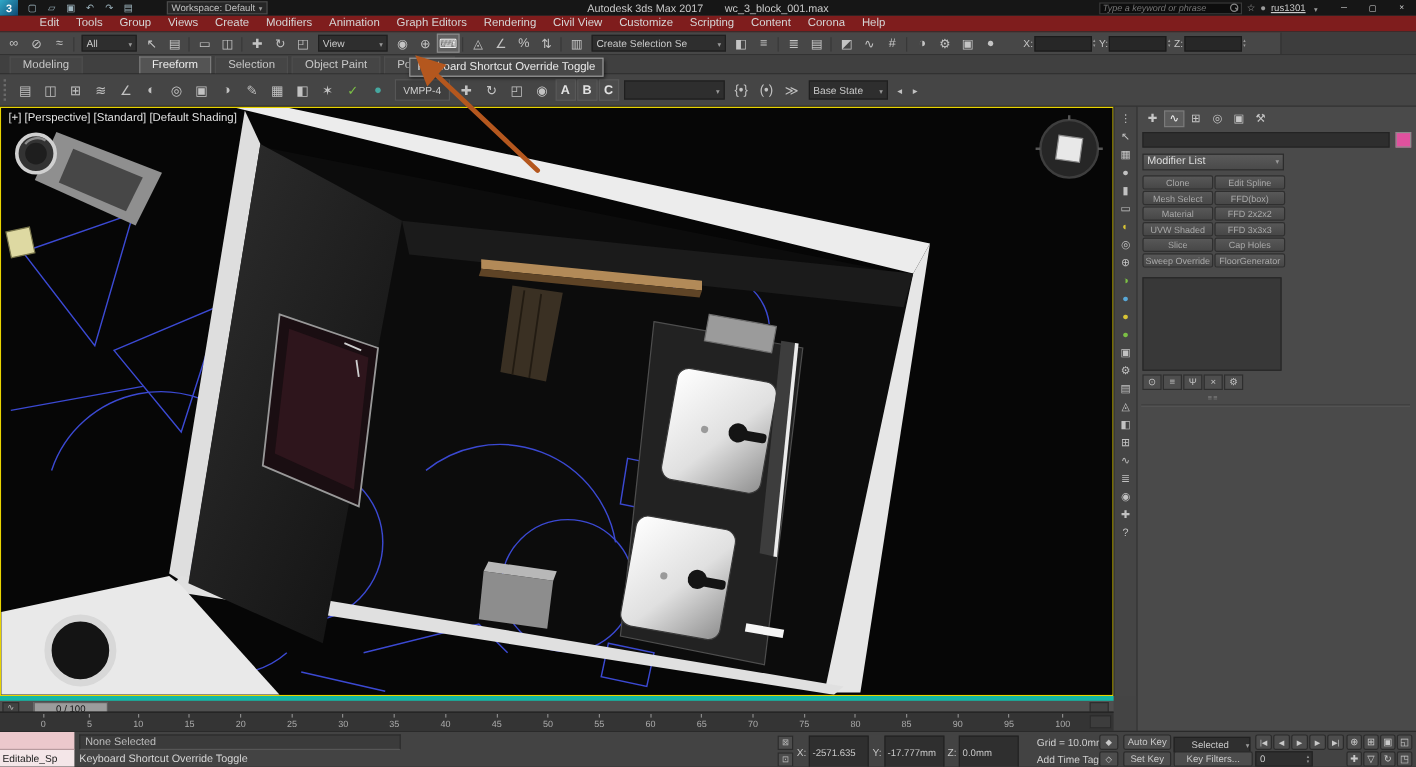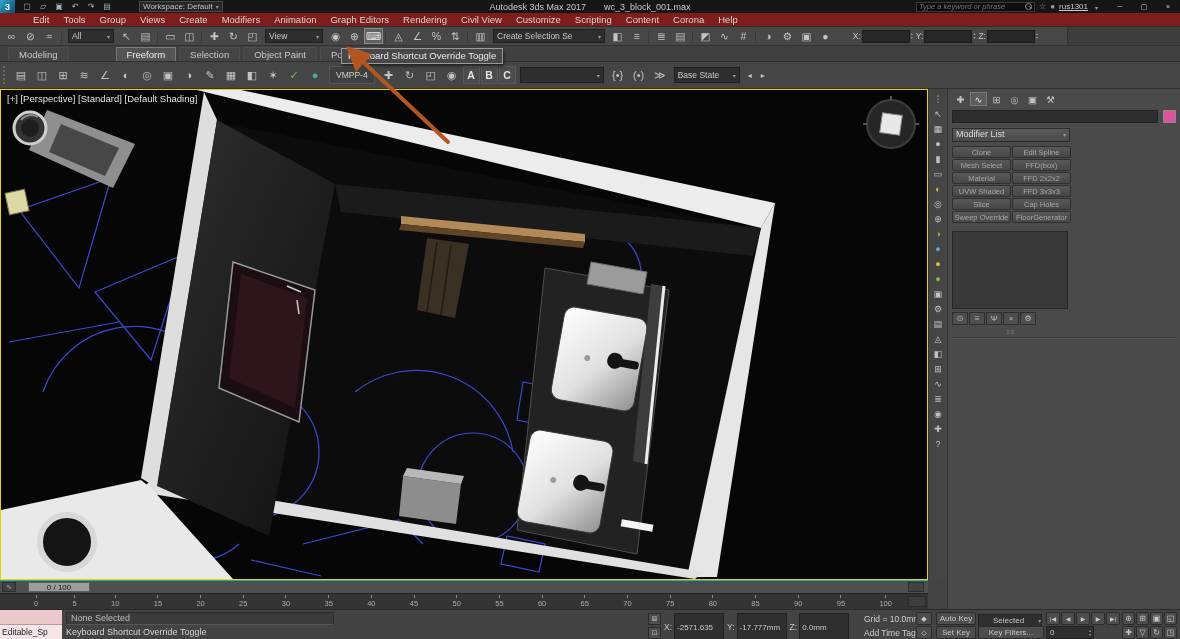--- a/index.html
+++ b/index.html
@@ -113,21 +113,21 @@
           font-size:7.5px;color:#a9a9a9;display:flex;align-items:center;justify-content:center;
           white-space:nowrap;overflow:hidden;}
   .cp-stack{margin:8px 0 0 1px;width:116px;height:78px;background:#383838;border:1px solid #262626;}
   .cp-stack-icons{margin:3px 0 0 1px;display:flex;gap:1px;}
   .cp-sicon{width:16px;height:13px;background:#4e4e4e;border:1px solid #2e2e2e;font-size:8px;
             display:flex;align-items:center;justify-content:center;color:#c0c0c0;}
   .cp-grip{width:120px;text-align:center;color:#8a8a8a;font-size:6px;margin-top:4px;letter-spacing:1px;}
   .cp-divider{margin-top:2px;width:224px;height:2px;border-top:1px solid #3a3a3a;border-bottom:1px solid #565656;}
 
   
-  .trackbar{position:absolute;left:0;top:580px;width:928px;height:13px;background:#4f4f4f;border-top:1px solid #14b8a6;}
+  .trackbar{position:absolute;left:0;top:580px;width:928px;height:13px;background:#4f4f4f;border-top:4px solid #14b8a6;}
   .tb-mini-btn{position:absolute;left:2px;top:1px;width:14px;height:10px;background:#424242;border:1px solid #2e2e2e;
                font-size:7px;color:#bbb;display:flex;align-items:center;justify-content:center;}
   .tslider{position:absolute;left:28px;top:1px;width:62px;height:10px;background:#9c9c9c;border:1px solid #5e5e5e;
            color:#111;font-size:8px;display:flex;align-items:center;justify-content:center;}
   .track-end{position:absolute;right:4px;top:1px;width:16px;height:10px;background:#424242;border:1px solid #2e2e2e;}
   .ruler{position:absolute;left:0;top:593px;width:928px;height:16px;background:#343434;border-top:1px solid #222;}
   .ticks{position:absolute;left:34px;right:36px;top:1px;display:flex;justify-content:space-between;}
   .tick{display:flex;flex-direction:column;align-items:center;font-size:7.5px;color:#ababab;}
   .tick::before{content:"";width:1px;height:3px;background:#8a8a8a;margin-bottom:1px;}
   .ruler-end{position:absolute;right:2px;top:2px;width:18px;height:11px;background:#3d3d3d;border:1px solid #2a2a2a;}

